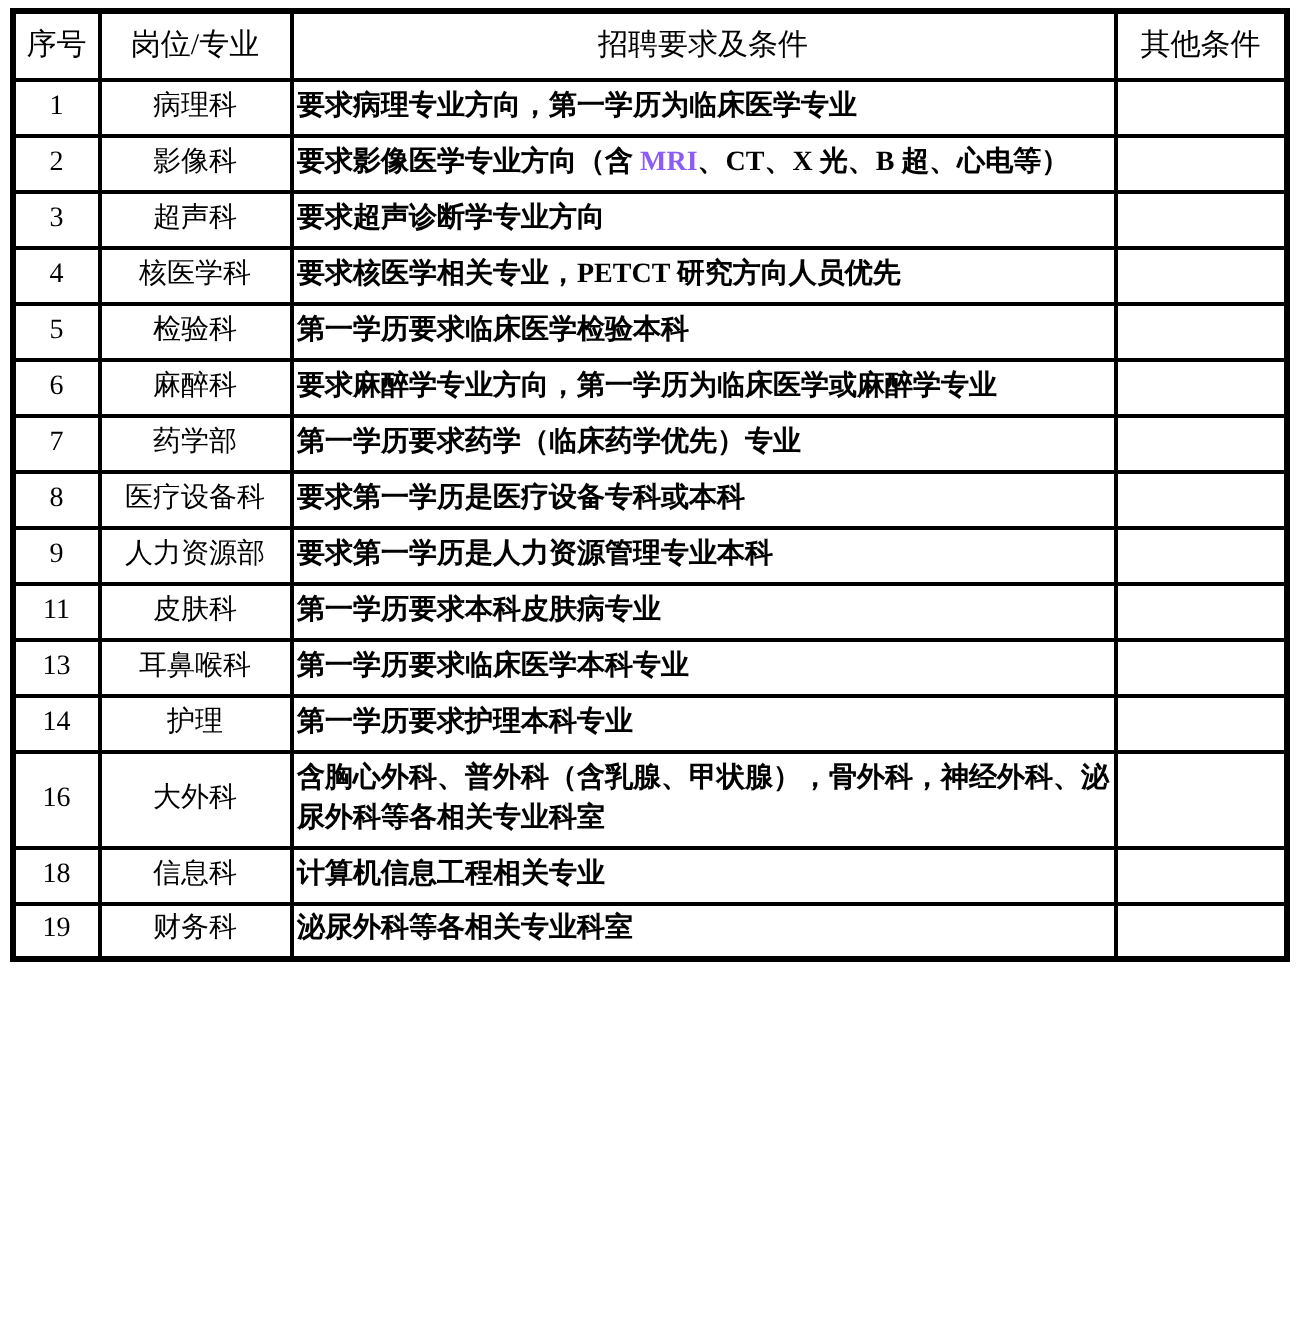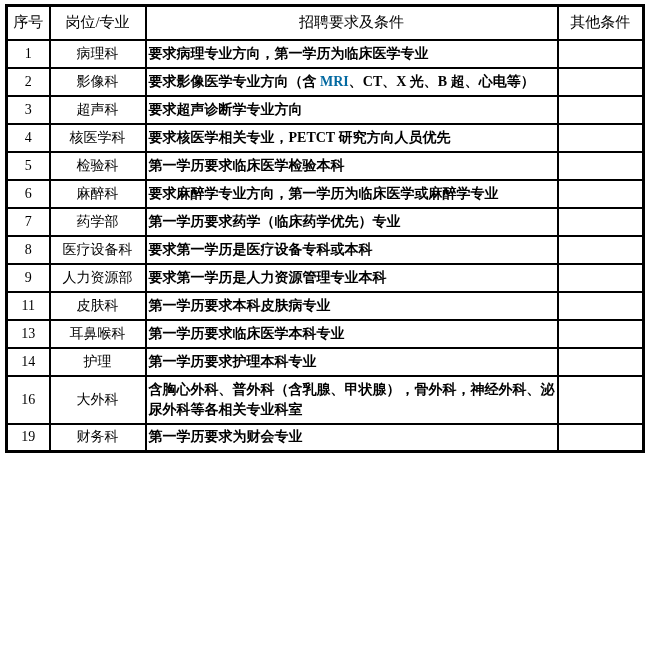--- a/index.html
+++ b/index.html
@@ -77,21 +77,21 @@
   <tbody id="table-body">
       <tr>
     <td class="cell-num">1</td>
     <td class="cell-dept">病理科</td>
     <td class="cell-req">要求病理专业方向，第一学历为临床医学专业</td>
     <td class="cell-other"></td>
   </tr>
       <tr>
     <td class="cell-num">2</td>
     <td class="cell-dept">影像科</td>
-    <td class="cell-req">要求影像医学专业方向（含 <span class="latin-highlight" style="color: #0369a1;">MRI</span>、CT、X 光、B 超、心电等）</td>
+    <td class="cell-req">要求影像医学专业方向（含 <span class="latin-highlight" style="color: #8b5cf6;">MRI</span>、CT、X 光、B 超、心电等）</td>
     <td class="cell-other"></td>
   </tr>
       <tr>
     <td class="cell-num">3</td>
     <td class="cell-dept">超声科</td>
     <td class="cell-req">要求超声诊断学专业方向</td>
     <td class="cell-other"></td>
   </tr>
       <tr>
     <td class="cell-num">4</td>
@@ -147,19 +147,25 @@
     <td class="cell-req">第一学历要求护理本科专业</td>
     <td class="cell-other"></td>
   </tr>
       <tr class="tall">
     <td class="cell-num">16</td>
     <td class="cell-dept">大外科</td>
     <td class="cell-req">含胸心外科、普外科（含乳腺、甲状腺），骨外科，神经外科、泌尿外科等各相关专业科室</td>
     <td class="cell-other"></td>
   </tr>
       <tr>
+    <td class="cell-num">18</td>
+    <td class="cell-dept">信息科</td>
+    <td class="cell-req">计算机信息工程相关专业</td>
+    <td class="cell-other"></td>
+  </tr>
+      <tr>
     <td class="cell-num">19</td>
     <td class="cell-dept">财务科</td>
-    <td class="cell-req">第一学历要求为财会专业</td>
+    <td class="cell-req">泌尿外科等各相关专业科室</td>
     <td class="cell-other"></td>
   </tr>
     </tbody>
 </table>
 
 </body></html>

